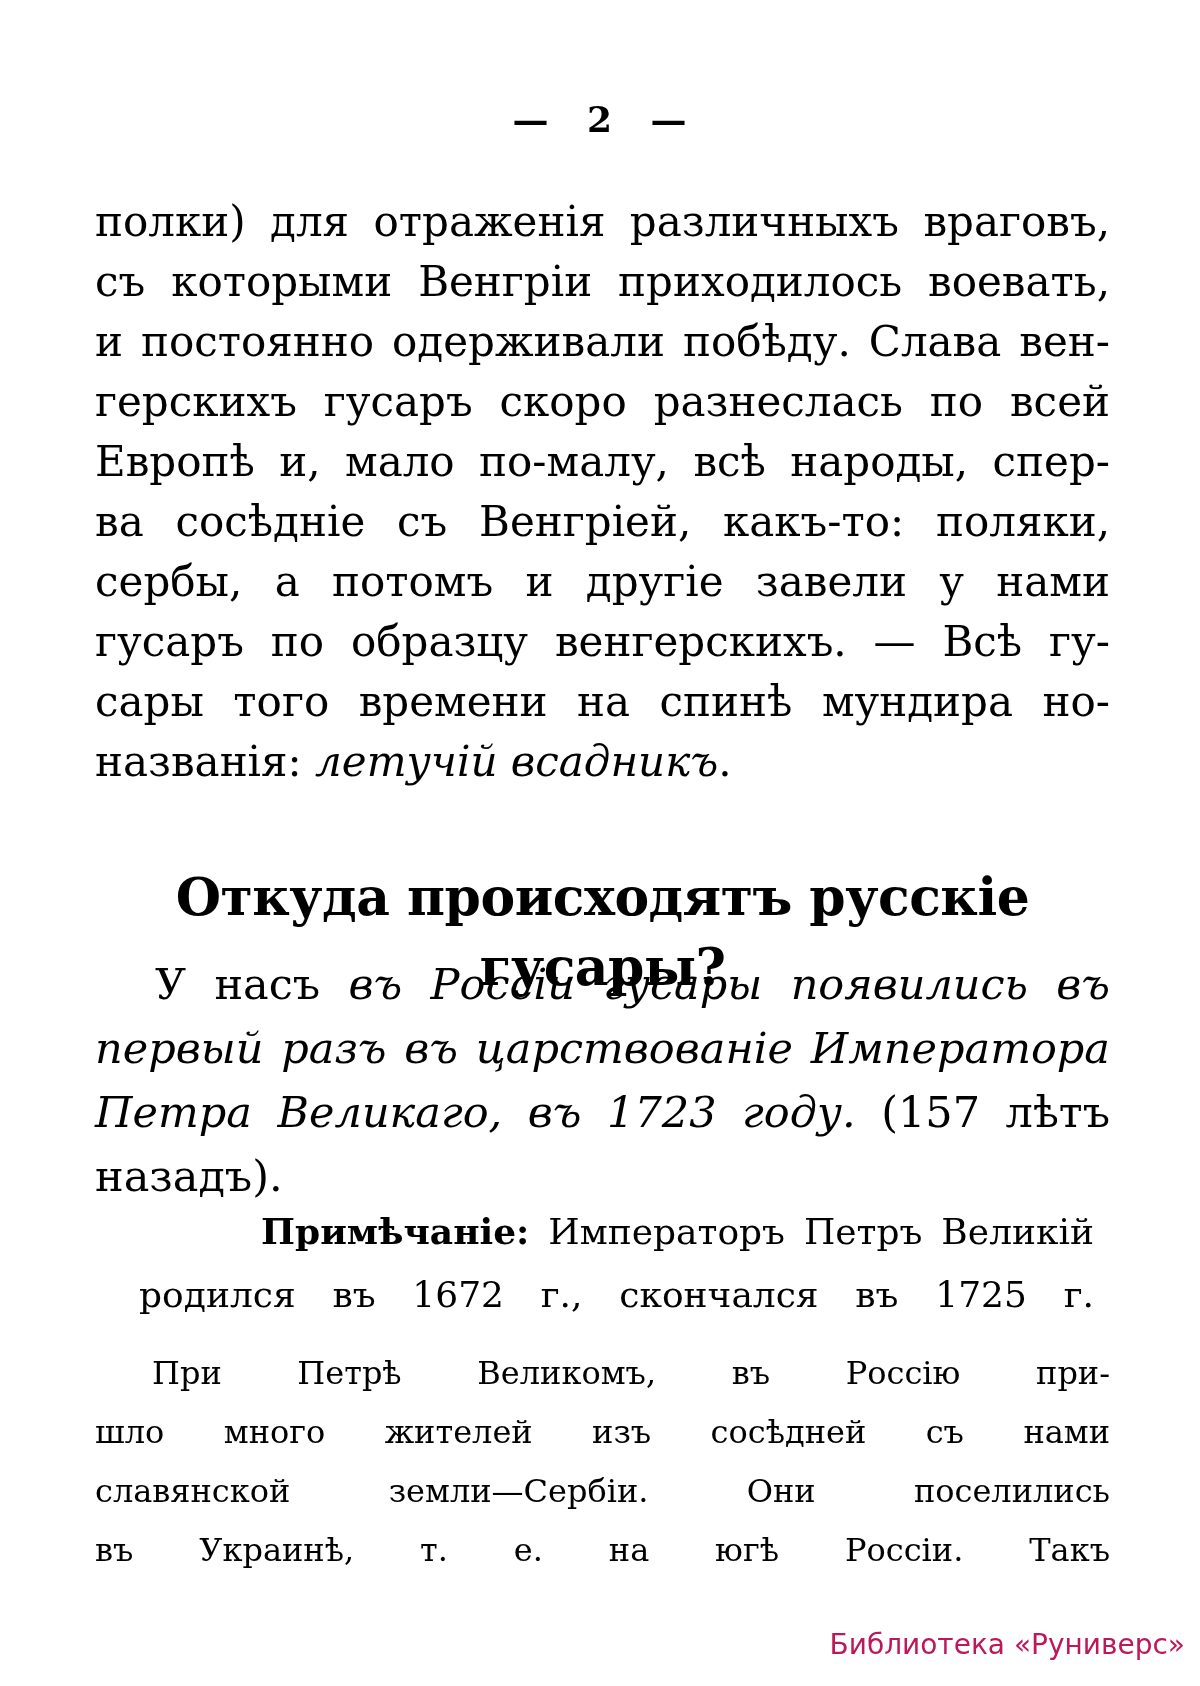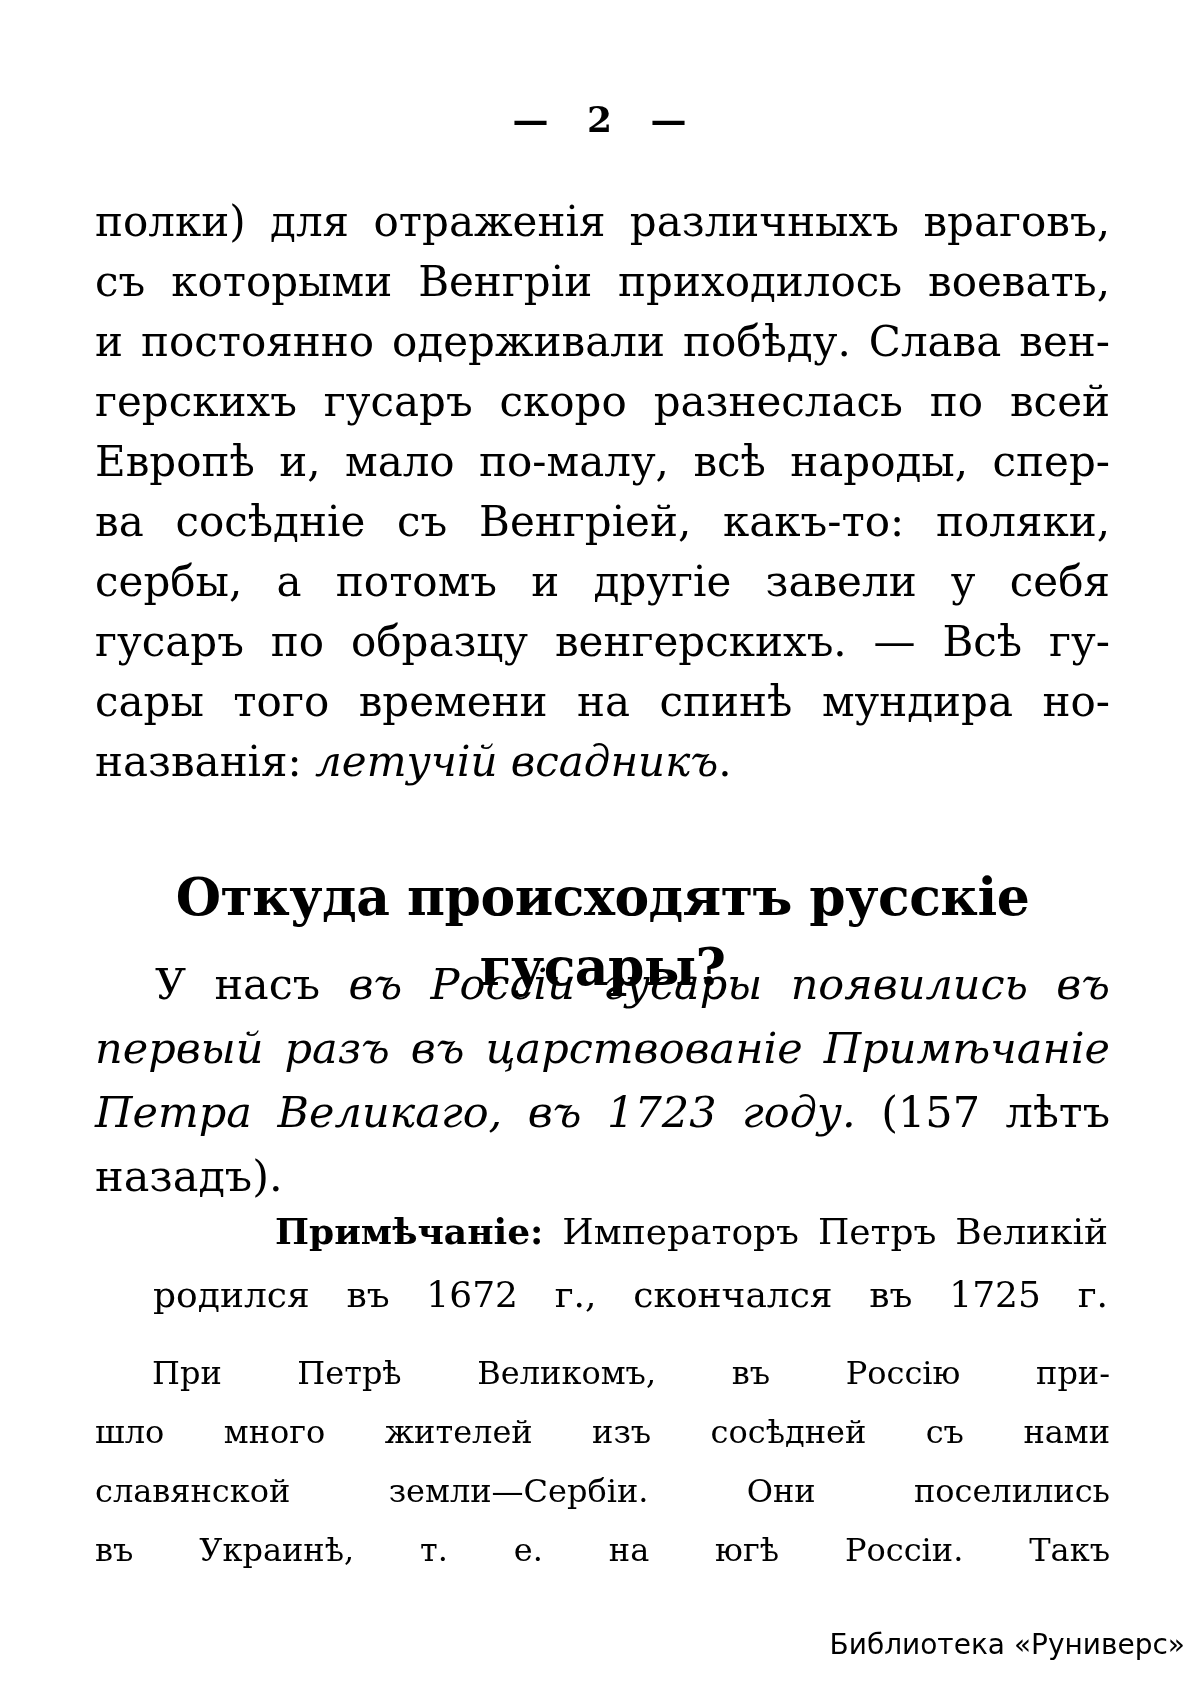--- a/index.html
+++ b/index.html
@@ -33,21 +33,21 @@
     top: 0;
     width: 1015px;
     height: 1330px;
   }
   .para { position: absolute; left: 0; width: 1015px; }
   .p1 { top: 192px; font-size: 42px; line-height: 60px; }
   .p2 { top: 952px; font-size: 43px; line-height: 64px; font-style: italic; }
   .p3 { top: 1344px; font-size: 32px; line-height: 59px; }
   .note {
     position: absolute;
-    left: 58px;
+    left: 44px;
     top: 1200px;
     width: 955px;
     font-size: 36px;
     line-height: 63px;
   }
   .heading {
     position: absolute;
     left: 0;
     top: 862px;
     width: 1015px;
@@ -68,50 +68,50 @@
   .noteindent { padding-left: 122px; }
   .rm { font-style: normal; }
   .it { font-style: italic; }
   .notelabel { font-weight: bold; }
   .footer {
     position: absolute;
     top: 1628px;
     right: 15px;
     font-family: "DejaVu Sans", sans-serif;
     font-size: 28px;
-    color: #000000;
+    color: #be185d;
   }
 </style>
 </head>
 <body>
 
 <div class="page">
 
   <div class="pagenum">— 2 —</div>
 
   <div class="textblock">
 
     <div class="para p1">
       <div class="line just">полки) для отраженія различныхъ враговъ,</div>
       <div class="line just">съ которыми Венгріи приходилось воевать,</div>
       <div class="line just">и постоянно одерживали побѣду. Слава вен-</div>
       <div class="line just">герскихъ гусаръ скоро разнеслась по всей</div>
       <div class="line just">Европѣ и, мало по-малу, всѣ народы, спер-</div>
       <div class="line just">ва сосѣдніе съ Венгріей, какъ-то: поляки,</div>
-      <div class="line just">сербы, а потомъ и другіе завели у себя</div>
+      <div class="line just">сербы, а потомъ и другіе завели у нами</div>
       <div class="line just">гусаръ по образцу венгерскихъ. — Всѣ гу-</div>
       <div class="line just">сары того времени на спинѣ мундира но-</div>
       <div class="line"><span>названія:</span> <span class="it">летучій всадникъ</span><span>.</span></div>
     </div>
 
     <h2 class="heading">Откуда происходятъ русскіе гусары?</h2>
 
     <div class="para p2">
       <div class="line just indent1"><span class="rm">У насъ</span> <span>въ Россіи гусары появились въ</span></div>
-      <div class="line just">первый разъ въ царствованіе Примѣчаніе</div>
+      <div class="line just">первый разъ въ царствованіе Императора</div>
       <div class="line just"><span>Петра Великаго, въ 1723 году.</span> <span class="rm">(157 лѣтъ</span></div>
       <div class="line rm">назадъ).</div>
     </div>
 
     <div class="note">
       <div class="line just noteindent"><span class="notelabel">Примѣчаніе:</span> <span>Императоръ Петръ Великій</span></div>
       <div class="line just">родился въ 1672 г., скончался въ 1725 г.</div>
     </div>
 
     <div class="para p3">

